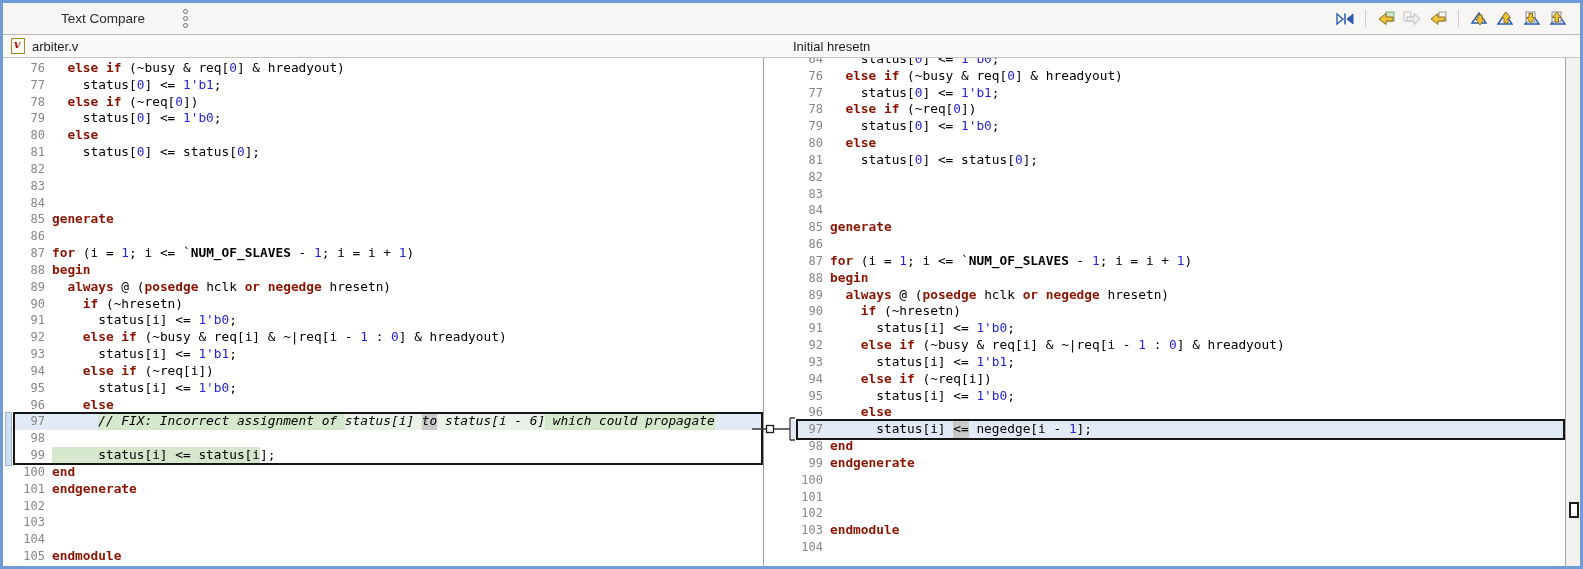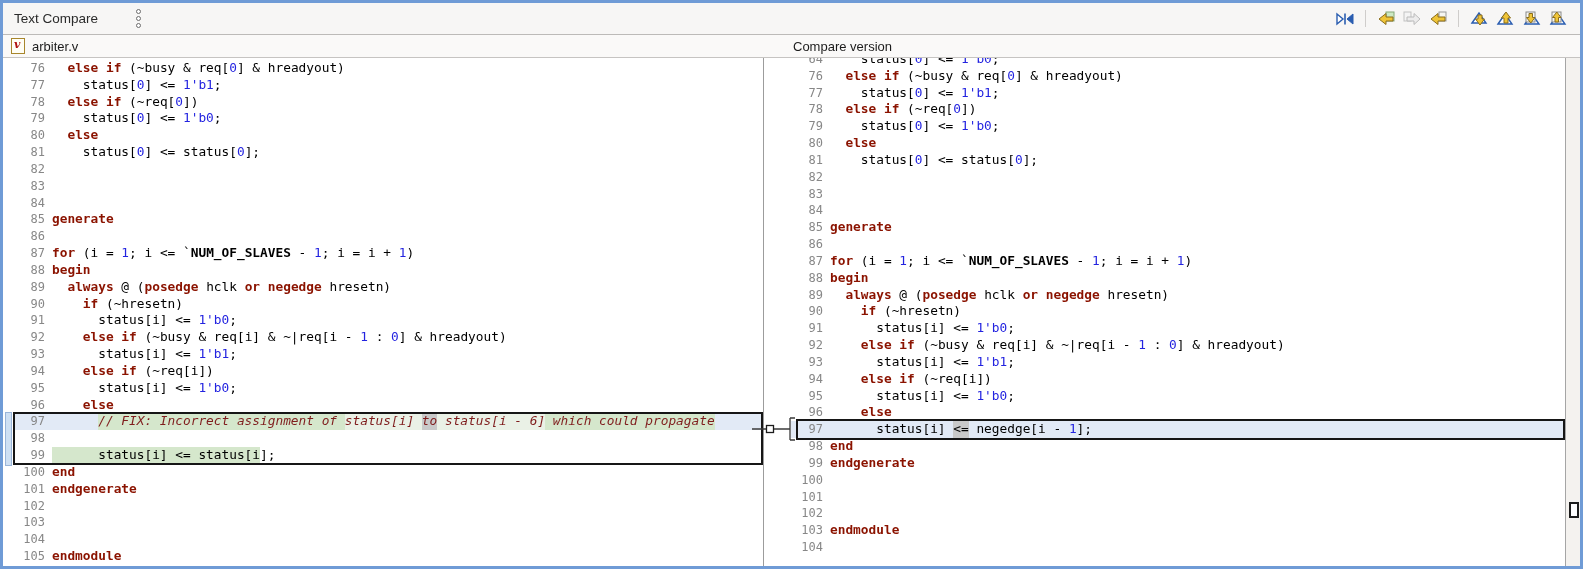--- a/index.html
+++ b/index.html
@@ -3,21 +3,21 @@
 <meta charset="utf-8">
 <style>
   html,body{margin:0;padding:0;}
   body{
     width:1583px;height:569px;box-sizing:border-box;
     border:3px solid #6f9bd6;background:#fff;overflow:hidden;
     font-family:"Liberation Sans",sans-serif;
     position:relative;
   }
   
-  .header{height:31px;background:#f7f6f5;border-bottom:1px solid #bcbab8;display:flex;align-items:center;}
+  .header{height:31px;background:#f7f6f5;border-bottom:1px solid #bcbab8;display:flex;align-items:center;padding-left:47px;}
   .header-title{font-size:13.5px;color:#2b2b2b;padding-left:11px;}
   .kebab{margin-left:36px;display:flex;flex-direction:column;gap:2px;align-items:center;cursor:pointer;padding:2px;}
   .kebab i{width:3px;height:3px;border:1px solid #6d6d6d;border-radius:50%;background:#fff;display:block;}
   .toolbar{margin-left:auto;display:flex;align-items:center;padding-right:10px;}
   .tbtn{width:26px;height:22px;border:none;background:transparent;display:flex;align-items:center;justify-content:center;padding:0;cursor:pointer;}
   .tsep{width:1px;height:17px;background:#cfcdcb;margin:0 7px;}
   
   .titles{height:22px;background:#faf9f8;border-bottom:1px solid #c6c4c2;position:relative;font-size:13px;color:#1c1c1c;}
   .ltitle{position:absolute;left:8px;top:3px;display:flex;align-items:center;gap:7px;}
   .rtitle{position:absolute;left:790px;top:4px;}
@@ -34,21 +34,21 @@
   .omarker{position:absolute;left:3px;top:444px;width:6px;height:12px;border:2px solid #1c1c1c;background:#fff;}
   
   .codewrap{padding-top:2px;}
   .rpane .codewrap{padding-top:0;margin-top:-7px;}
   .line{display:flex;height:16.84px;line-height:16.84px;font-family:"DejaVu Sans Mono",monospace;font-size:12.8px;white-space:pre;}
   .line.sel{background:#e2eaf6;}
   .ln{width:32px;text-align:right;padding-right:7px;color:#878787;flex:none;font-size:12px;}
   .tok-k{color:#8b1300;font-weight:bold;}
   .tok-n{color:#2323e0;}
   .tok-m{color:#000;font-weight:bold;}
-  .tok-c{color:#7f1d1d;font-style:italic;}
+  .tok-c{color:#000000;font-style:italic;}
   .tok-p{color:#000;}
   .hl-g{background:#d5e7cc;}
   .hl-pale{background:#eaf1e6;}
   .hl-y{background:#c9c9c9;}
   .diffbox{position:absolute;border:2px solid #161616;box-sizing:border-box;pointer-events:none;}
   .diffbox.left{left:0;right:0;top:354px;height:53px;}
   .diffbox.right{left:5px;right:0;top:361px;height:21px;}
   .connector{position:absolute;left:748px;top:353px;width:46px;height:40px;pointer-events:none;}
 </style>
 </head>
@@ -118,21 +118,21 @@
   </div>
 </div>
 
 <div class="titles">
   <span class="ltitle">
     <span class="vicon">
         <span>v</span>
       </span>
     <span>arbiter.v</span>
   </span>
-  <span class="rtitle">Compare version</span>
+  <span class="rtitle">Initial hresetn</span>
 </div>
 
 <div class="main">
   <div class="lruler">
     <div class="lmarker"></div>
   </div>
 
   <div class="lpane">
     <div class="codewrap" id="left-code">
         <div class="line"><span class="ln">76</span><span class="tok-p">  </span><span class="tok-k">else if</span><span class="tok-p"> (~busy &amp; req[</span><span class="tok-n">0</span><span class="tok-p">] &amp; hreadyout)</span></div>

